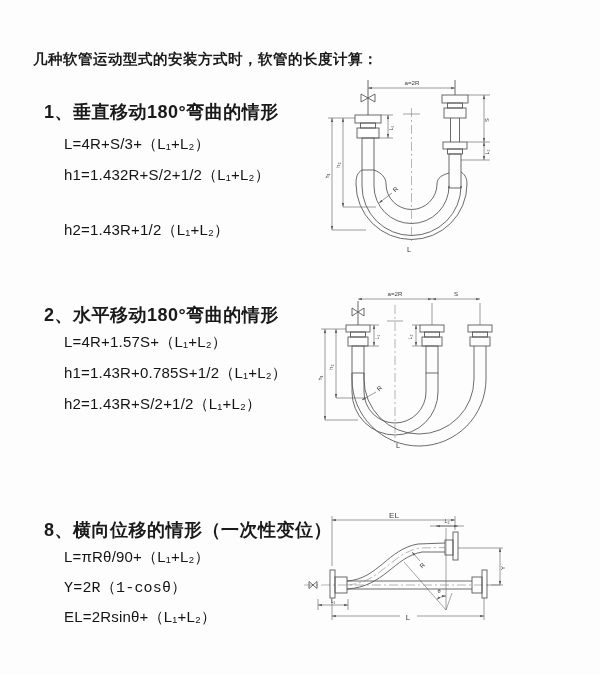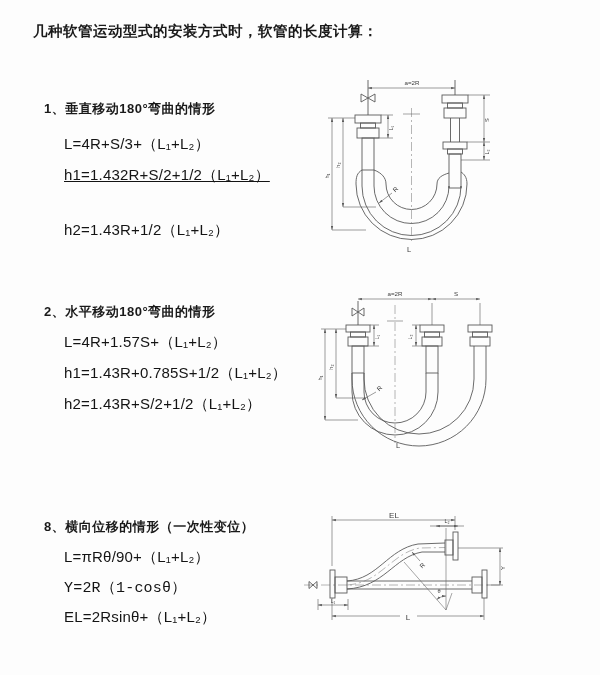--- a/index.html
+++ b/index.html
@@ -1,37 +1,37 @@
 <!DOCTYPE html>
 <html><head>
 <meta charset="utf-8">
 <style>
   html,body{margin:0;padding:0;}
   body{width:600px;height:675px;background:#fdfdfd;position:relative;overflow:hidden;
        font-family:"Liberation Sans","DejaVu Sans",sans-serif;color:#1a1a1a;}
   .abs{position:absolute;white-space:nowrap;}
-  .title{font-size:14.5px;font-weight:700;letter-spacing:.5px;}
-  .heading{font-size:13px;font-weight:700;letter-spacing:.5px;}
+  .title{font-size:14.5px;font-weight:700;letter-spacing:.5px;margin-top:28px;}
+  .heading{font-size:18px;font-weight:700;letter-spacing:.5px;}
   .formula{font-size:15px;font-weight:400;color:#141414;letter-spacing:.2px;}
   svg{position:absolute;overflow:visible;}
   svg text{font-family:"Liberation Sans","DejaVu Sans",sans-serif;fill:#3c3c3c;}
   .ln{stroke:#5a5a5a;stroke-width:0.9;fill:none;}
   .thin{stroke:#6a6a6a;stroke-width:0.6;fill:none;}
   .cl{stroke:#7a7a7a;stroke-width:0.55;fill:none;stroke-dasharray:9 3 2 3;}
   .dim{stroke:#5a5a5a;stroke-width:0.6;fill:none;}
 </style>
 </head>
 <body>
 
 <div class="abs title" style="left:33px;top:22px;">几种软管运动型式的安装方式时，软管的长度计算：</div>
 
 <div>
   <div class="abs heading" style="left:44px;top:100px;">1、垂直移动180°弯曲的情形</div>
   <div class="abs formula" style="left:64px;top:135px;">L=4R+S/3+（L₁+L₂）</div>
-  <div class="abs formula" style="left:64px;top:166px;text-decoration:underline;">h1=1.432R+S/2+1/2（L₁+L₂）</div>
+  <div class="abs formula" style="left:64px;top:166px;">h1=1.432R+S/2+1/2（L₁+L₂）</div>
   <div class="abs formula" style="left:64px;top:197px;margin-top:24px;">h2=1.43R+1/2（L₁+L₂）</div>
 </div>
 
 <svg viewBox="0 0 288 186" width="288" height="186" style="left:312px;top:72px;">
   <defs>
     <marker id="d1a" viewBox="0 0 10 7" refX="10" refY="3.5" markerWidth="6.5" markerHeight="5" orient="auto-start-reverse">
       <path d="M0,0.6 L10,3.5 L0,6.4 Z" fill="#5a5a5a"></path>
     </marker>
     <pattern id="braidA" width="3.4" height="3.4" patternUnits="userSpaceOnUse">
       <path d="M0,3.4 L3.4,0 M0,0 L3.4,3.4" stroke="#8a8a8a" stroke-width="0.45"></path>

